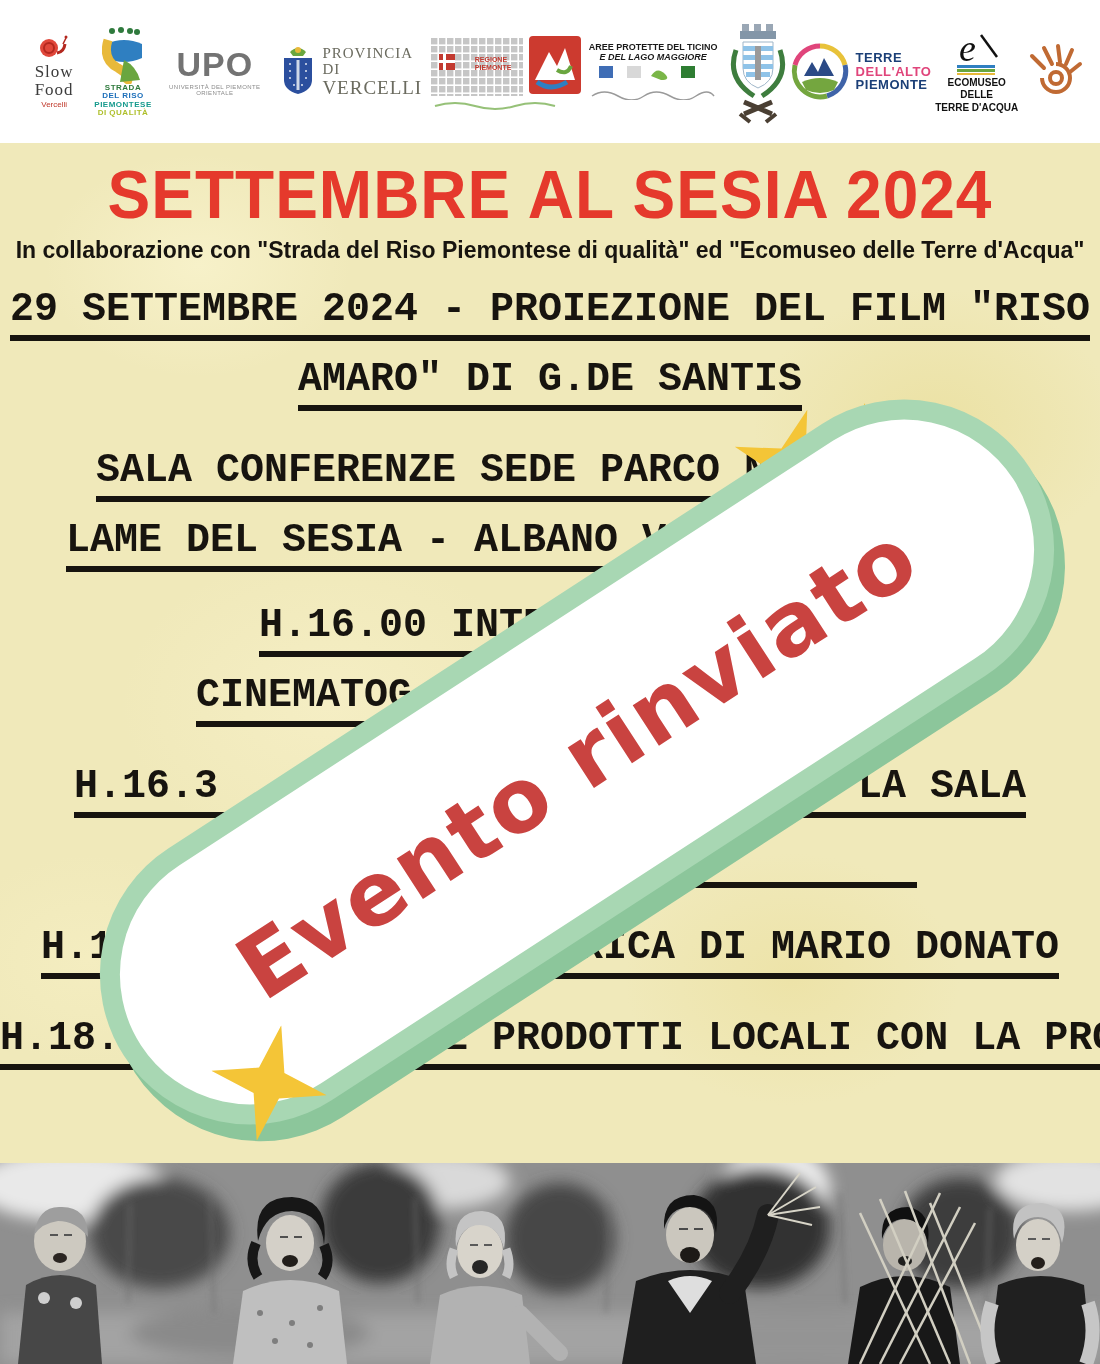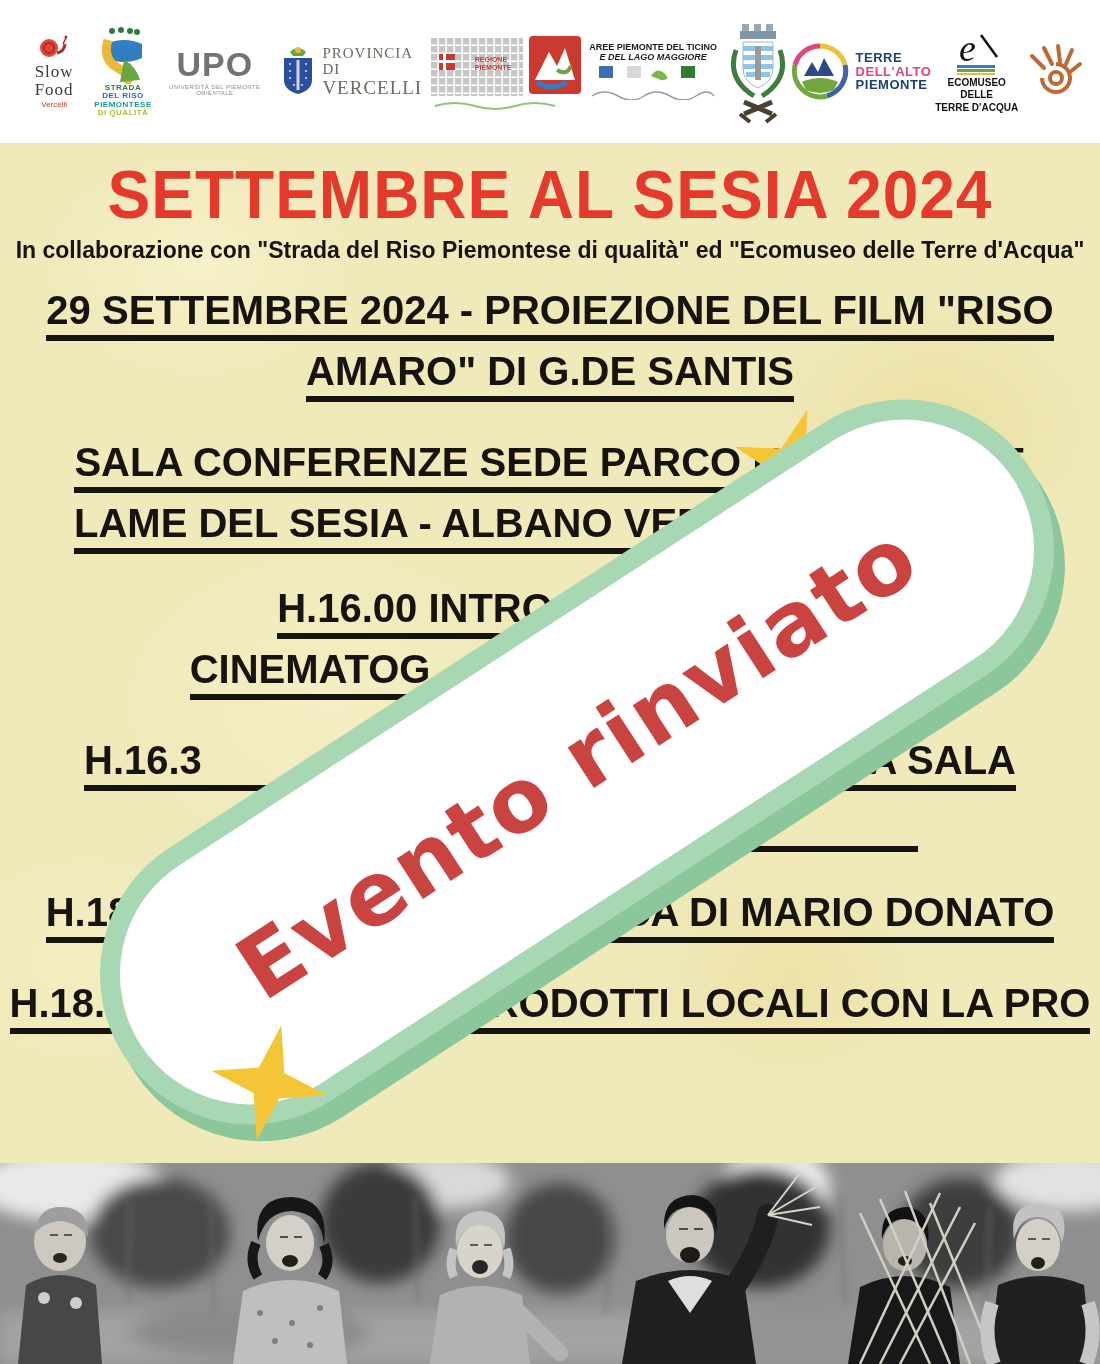--- a/index.html
+++ b/index.html
@@ -32,21 +32,21 @@
       radial-gradient(220px 160px at 18% 12%, #f7f1c9 0%, rgba(247,241,201,0) 70%),
       radial-gradient(260px 200px at 85% 28%, #ebe1a3 0%, rgba(235,225,163,0) 70%),
       radial-gradient(300px 220px at 30% 55%, #f5eec4 0%, rgba(245,238,196,0) 70%),
       radial-gradient(240px 180px at 72% 82%, #ede3a8 0%, rgba(237,227,168,0) 70%),
       radial-gradient(200px 150px at 8% 80%, #f4edc0 0%, rgba(244,237,192,0) 70%),
       #f0e9ba;}
   .title{margin:0;padding-top:10px;text-align:center;font-size:64px;font-weight:bold;color:#e5392c;letter-spacing:1px;transform:scaleY(1.08);transform-origin:top center;}
   .subtitle{margin:10px 10px 0;text-align:center;font-size:23px;font-weight:bold;color:#17140f;}
   .sec{text-align:center;}
   .sec1{margin-top:26px}.sec2{margin-top:40px}.sec3{margin-top:34px}.sec4{margin-top:40px}.sec5{margin-top:40px}.sec6{margin-top:40px}
-  .line{margin-bottom:10px;line-height:1;}
+  .line{margin-bottom:19px;line-height:1;font-family:Liberation Mono, monospace;}
   .u{display:inline-flex;align-items:baseline;white-space:nowrap;border-bottom:6px solid #17140f;padding-bottom:5px;font-size:40px;font-weight:bold;color:#17140f;letter-spacing:0;}
   .sp{display:inline-block;height:1px;}
   .w140{width:140px}.w150{width:150px}.w180{width:180px}.w240{width:240px}.w270{width:270px}
   .w320{width:320px}.w370{width:370px}.w420{width:420px}.w470{width:470px}.w520{width:520px}
 
   
   .stamp{position:absolute;left:37px;top:612px;width:1080px;height:300px;border-radius:150px;background:#ffffff;
     border:20px solid #a8d7b3;box-sizing:border-box;transform:rotate(-33deg);
     box-shadow:0 20px 0 #8cc69b;z-index:5;display:flex;align-items:center;justify-content:center;}
   .stamp-label{font-family:"DejaVu Sans",sans-serif;font-size:88px;font-weight:bold;color:#c94340;letter-spacing:2px;white-space:nowrap;}
@@ -143,21 +143,21 @@
         <rect x="98" y="6" width="52" height="58" rx="4" fill="#cc3a2f"></rect>
         <path d="M104,50 L118,22 L126,36 L134,18 L144,50 Z" fill="#ffffff"></path>
         <path d="M106,52 q14,10 30,0" stroke="#2f7fc1" stroke-width="5" fill="none"></path>
         <path d="M126,40 q10,6 14,-4" stroke="#6aa63f" stroke-width="4" fill="none"></path>
         <path d="M4,76 q20,-6 40,0 t40,0 t40,0" stroke="#6aa63f" stroke-width="2" fill="none" opacity="0.7"></path>
       </svg>
       <span class="reg-cap">REGIONE PIEMONTE</span>
     </div>
 
     <div class="logo tic">
-      <span class="tic-l1">AREE PIEMONTE DEL TICINO</span>
+      <span class="tic-l1">AREE PROTETTE DEL TICINO</span>
       <span class="tic-l2">E DEL LAGO MAGGIORE</span>
       <svg width="120" height="26">
         <rect x="6" y="4" width="14" height="12" fill="#3f6db5"></rect>
         <rect x="34" y="4" width="14" height="12" fill="#d8d8d8"></rect>
         <path d="M58,14 q6,-10 14,-2 q6,6 -4,6 Z" fill="#7ab648"></path>
         <rect x="88" y="4" width="14" height="12" fill="#2e7d32"></rect>
       </svg>
       <svg width="130" height="12">
         <path d="M4,8 q12,-8 26,0 t26,0 t26,0 t26,0 t18,0" stroke="#9a9a9a" stroke-width="1.5" fill="none"></path>
       </svg>

